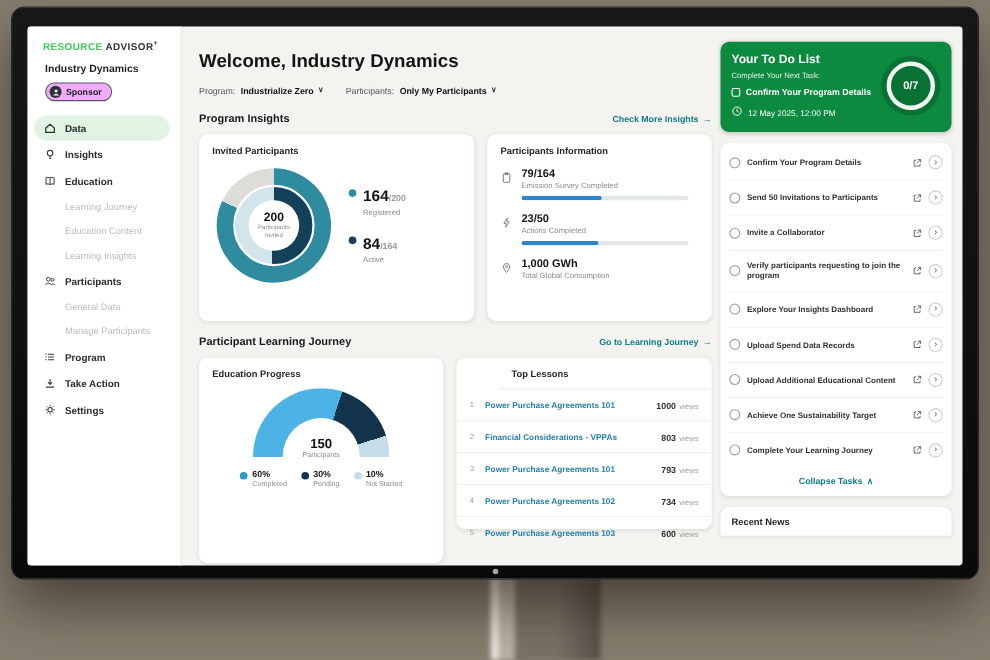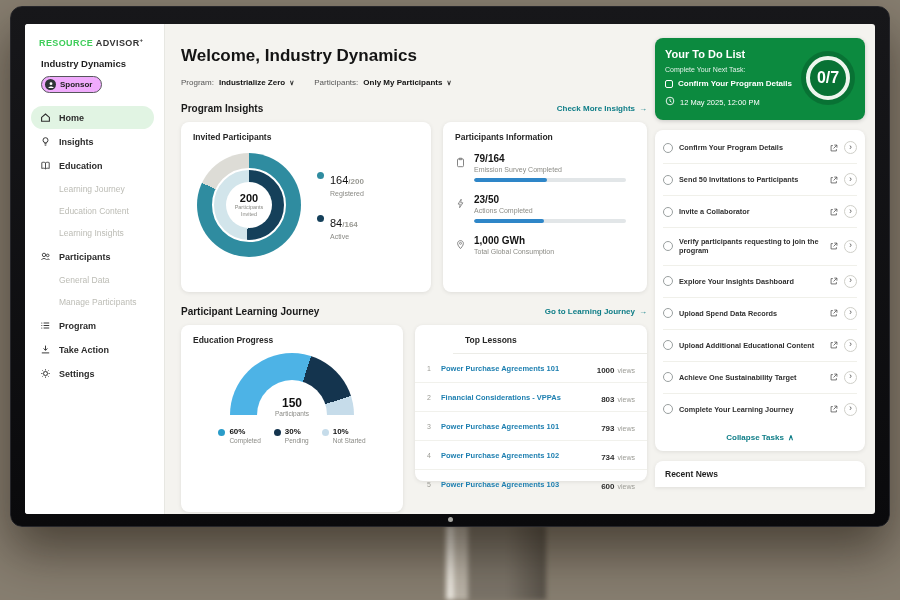--- a/index.html
+++ b/index.html
@@ -59,21 +59,21 @@
     background:conic-gradient(var(--donut-teal) 0 calc(var(--p1)*3.6deg), #dddcd6 calc(var(--p1)*3.6deg));}
   .donut-inner{position:absolute;inset:15px;border-radius:50%;border:2px solid #fff;
     background:conic-gradient(var(--donut-navy) 0 calc(var(--p2)*3.6deg), #d2e5eb calc(var(--p2)*3.6deg));}
   .donut-hole{position:absolute;inset:29px;border-radius:50%;background:#fff;display:flex;flex-direction:column;align-items:center;justify-content:center;text-align:center;}
   .hole-val{font-size:11px;font-weight:bold;color:#101010;}
   .hole-label{font-size:5.5px;color:#8b8b86;line-height:1.25;width:36px;}
   .legend{display:flex;flex-direction:column;gap:16px;}
   .leg-item{display:flex;align-items:flex-start;gap:6px;}
   .dot{width:7px;height:7px;border-radius:50%;margin-top:2px;flex:none;}
   .dot-teal{background:var(--donut-teal);} .dot-navy{background:var(--donut-navy);}
-  .leg-val{font-size:11px;font-weight:normal;color:#121212;}
+  .leg-val{font-size:14px;font-weight:bold;color:#121212;}
   .leg-total{font-size:8px;color:#9a9a94;font-weight:bold;}
   .leg-label{font-size:7px;color:#8a8a85;margin-top:2px;}
 
   .info{flex:1;height:170px;}
   .stats{display:flex;flex-direction:column;gap:12px;padding:11px 14px 0 12px;}
   .stat{display:flex;gap:8px;}
   .stat-ic{width:11px;flex:none;margin-top:1px;}
   .stat-val{font-size:10px;font-weight:bold;color:#131313;}
   .stat-label{font-size:7px;color:#8c8c86;margin-top:2px;}
   .bar{height:4px;background:#e2e6e8;border-radius:2px;margin-top:5px;width:152px;overflow:hidden;}
@@ -110,21 +110,21 @@
 
   
   .right{position:absolute;right:0;top:0;width:220px;bottom:0;padding:14px 10px 0 0;}
   .todo-card{background:var(--todo-green);border-radius:8px;padding:10px 10px 12px 10px;color:#fff;position:relative;box-shadow:0 1px 4px rgba(0,0,0,.18);}
   .todo-title{font-size:11px;font-weight:bold;}
   .todo-sub{font-size:7px;opacity:.88;margin-top:6px;}
   .todo-task{display:flex;gap:5px;align-items:center;margin-top:6px;font-size:8px;font-weight:bold;width:142px;}
   .w-check{width:8px;height:8px;border:1.2px solid #fff;border-radius:2px;flex:none;}
   .todo-time{display:flex;gap:5px;align-items:center;margin-top:8px;font-size:7.5px;}
   .ring-outer{position:absolute;right:10px;top:13px;width:54px;height:54px;border-radius:50%;background:rgba(0,55,24,.28);display:flex;align-items:center;justify-content:center;}
-  .ring{width:44px;height:44px;border-radius:50%;border:4px solid #eef6ee;display:flex;align-items:center;justify-content:center;font-size:16px;font-weight:bold;color:#fff;}
+  .ring{width:44px;height:44px;border-radius:50%;border:4px solid #eef6ee;display:flex;align-items:center;justify-content:center;font-size:10px;font-weight:bold;color:#fff;}
   .tasks-card{background:#fff;border-radius:8px;margin-top:10px;padding:2px 8px 2px 8px;box-shadow:0 1px 4px rgba(0,0,0,.09);}
   .task-row{display:flex;align-items:center;gap:6px;padding:9px 0;border-bottom:1px solid #f0f0ea;cursor:pointer;}
   .t-check{width:10px;height:10px;border:1.2px solid #9aa0a0;border-radius:50%;flex:none;}
   .t-label{flex:1;font-size:7.3px;color:#303030;font-weight:600;line-height:1.3;}
   .t-ext{width:8px;flex:none;display:inline-flex;}
   .t-chev{width:13px;height:13px;border:1px solid #cfcfc9;border-radius:50%;display:flex;align-items:center;justify-content:center;font-size:9px;color:#555;flex:none;line-height:1;padding-bottom:1px;}
   .collapse{display:flex;justify-content:center;align-items:center;gap:4px;padding:8px 0 7px;font-size:8px;font-weight:bold;color:var(--teal);cursor:pointer;}
   .news-card{background:#fff;border-radius:8px 8px 0 0;margin-top:10px;padding:8px 10px;font-size:8.5px;font-weight:bold;color:#1f1f1f;box-shadow:0 1px 4px rgba(0,0,0,.09);}
 </style>
 </head>
@@ -151,21 +151,21 @@
           </span>
           <span>Sponsor</span>
         </div>
         <nav>
           <div class="nav-item active">
             <span class="nav-ic">
                 <svg width="11" height="11" viewBox="0 0 11 11">
                   <path d="M1.6 5.4 L5.5 2 L9.4 5.4 V9.3 H1.6 Z" fill="none" stroke="#2e2e2e" stroke-width="1.1"></path>
                 </svg>
               </span>
-            <span>Home</span>
+            <span>Data</span>
           </div>
           <div class="nav-item">
             <span class="nav-ic">
                 <svg width="11" height="11" viewBox="0 0 11 11">
                   <circle cx="5.5" cy="4.2" r="2.5" fill="none" stroke="#3a3a3a" stroke-width="1"></circle>
                   <path d="M4.4 7.7 H6.6 M4.7 9.1 H6.3" stroke="#3a3a3a" stroke-width="1" fill="none"></path>
                 </svg>
               </span>
             <span>Insights</span>
           </div>

